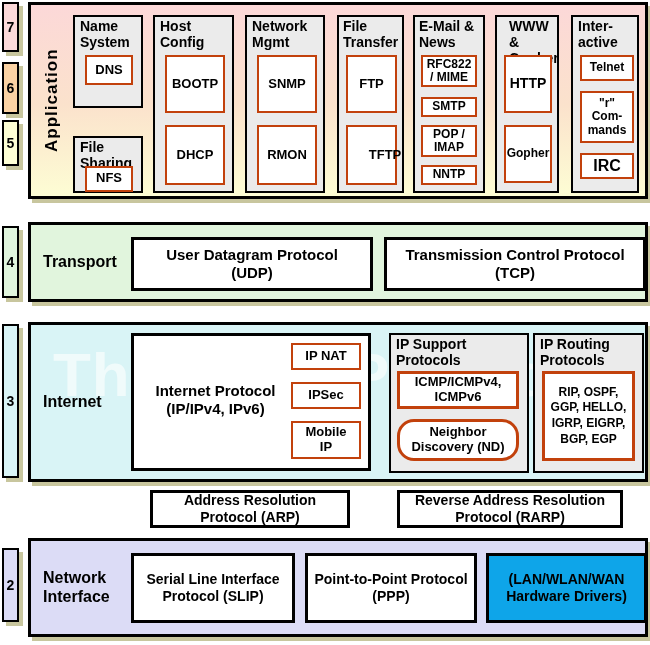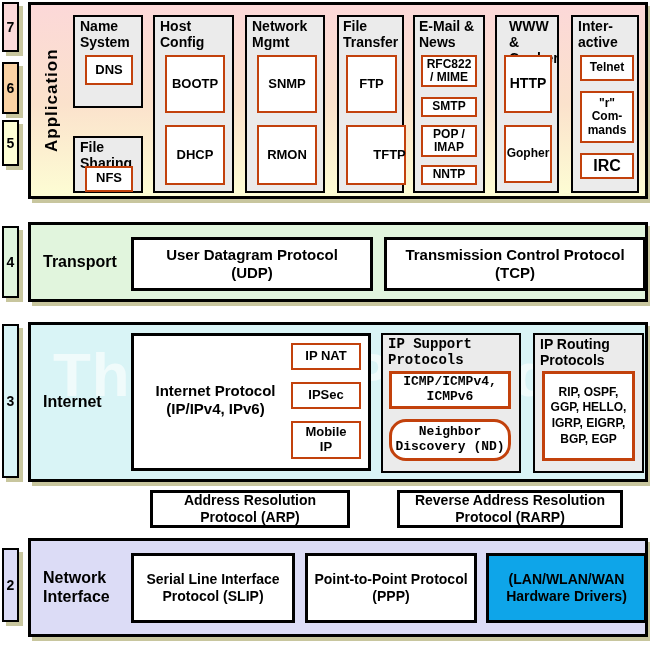--- a/index.html
+++ b/index.html
@@ -106,21 +106,21 @@
       <div class="gtitle">Network
 Mgmt</div>
       <div class="pbox" style="left:10px;top:38px;width:60px;height:58px;">SNMP</div>
       <div class="pbox" style="left:10px;top:108px;width:60px;height:60px;">RMON</div>
     </div>
 
     <div class="group" style="left:306px;top:10px;width:67px;height:178px;">
       <div class="gtitle" style="padding-left:4px;">File
 Transfer</div>
       <div class="pbox" style="left:7px;top:38px;width:51px;height:58px;">FTP</div>
-      <div class="pbox" style="left:7px;top:108px;width:60px;height:60px;padding-left:27px;">TFTP</div>
+      <div class="pbox" style="left:7px;top:108px;width:51px;height:60px;padding-left:27px;">TFTP</div>
     </div>
 
     <div class="group" style="left:382px;top:10px;width:72px;height:178px;">
       <div class="gtitle" style="padding-left:4px;">E-Mail &amp;
 News</div>
       <div class="pbox" style="left:6px;top:38px;width:56px;height:32px;font-size:12px;">RFC822
 / MIME</div>
       <div class="pbox" style="left:6px;top:80px;width:56px;height:20px;font-size:12px;">SMTP</div>
       <div class="pbox" style="left:6px;top:108px;width:56px;height:32px;font-size:12px;">POP /
 IMAP</div>
@@ -159,21 +159,21 @@
 
     <div class="bigbox" style="left:100px;top:8px;width:240px;height:138px;justify-content:flex-start;">
       <div style="position:absolute;left:4px;top:46px;width:155px;text-align:center;">Internet Protocol
 (IP/IPv4, IPv6)</div>
       <div class="pbox" style="left:157px;top:7px;width:70px;height:27px;">IP NAT</div>
       <div class="pbox" style="left:157px;top:46px;width:70px;height:27px;">IPSec</div>
       <div class="pbox" style="left:157px;top:85px;width:70px;height:38px;">Mobile
 IP</div>
     </div>
 
-    <div class="group" style="left:350px;top:8px;width:140px;height:140px;z-index:2;font-family:Liberation Mono, monospace;">
+    <div class="group" style="left:358px;top:8px;width:140px;height:140px;z-index:2;">
       <div class="gtitle">IP Support
 Protocols</div>
       <div class="pbox" style="left:6px;top:36px;width:122px;height:38px;border-width:3px;">ICMP/ICMPv4,
 ICMPv6</div>
       <div class="pbox" style="left:6px;top:84px;width:122px;height:42px;border-width:3px;border-radius:17px;">Neighbor
 Discovery (ND)</div>
     </div>
 
     <div class="group" style="left:502px;top:8px;width:111px;height:140px;z-index:2;">
       <div class="gtitle">IP Routing

